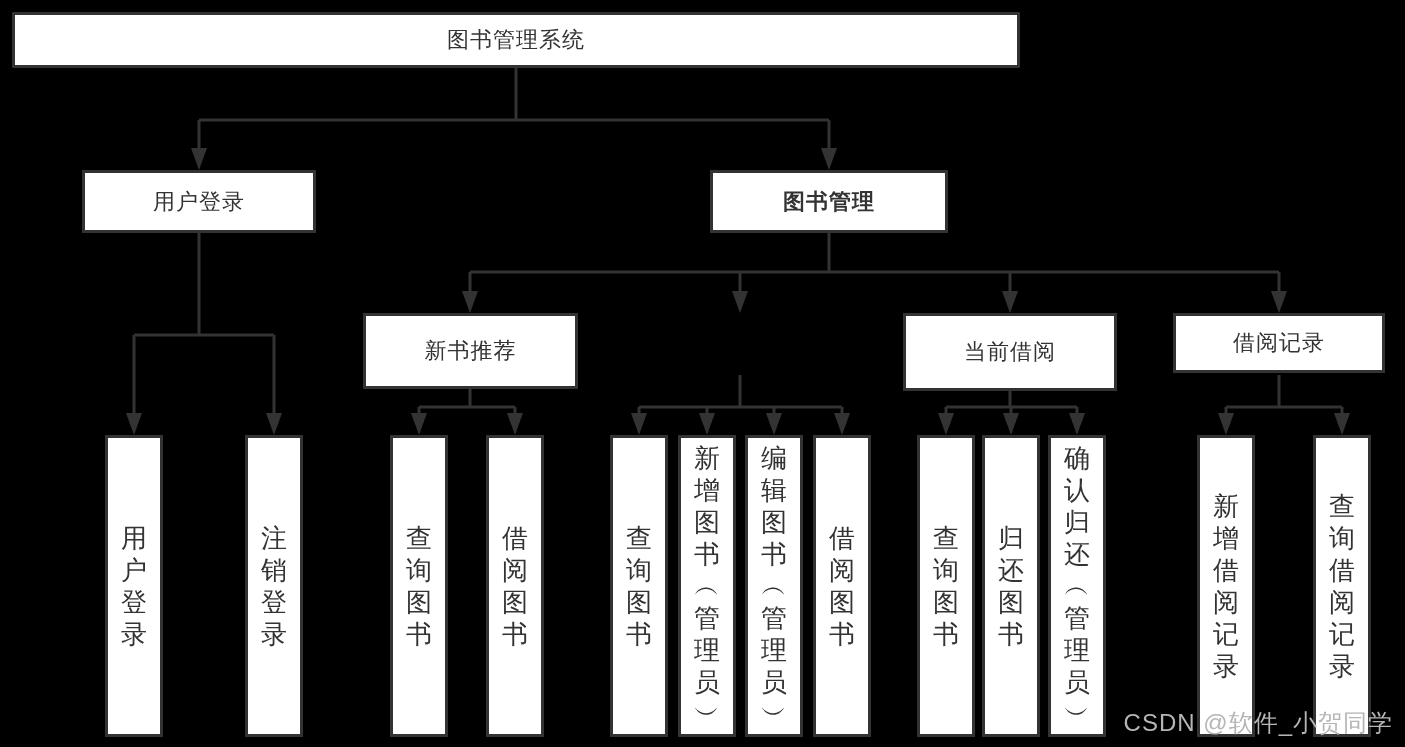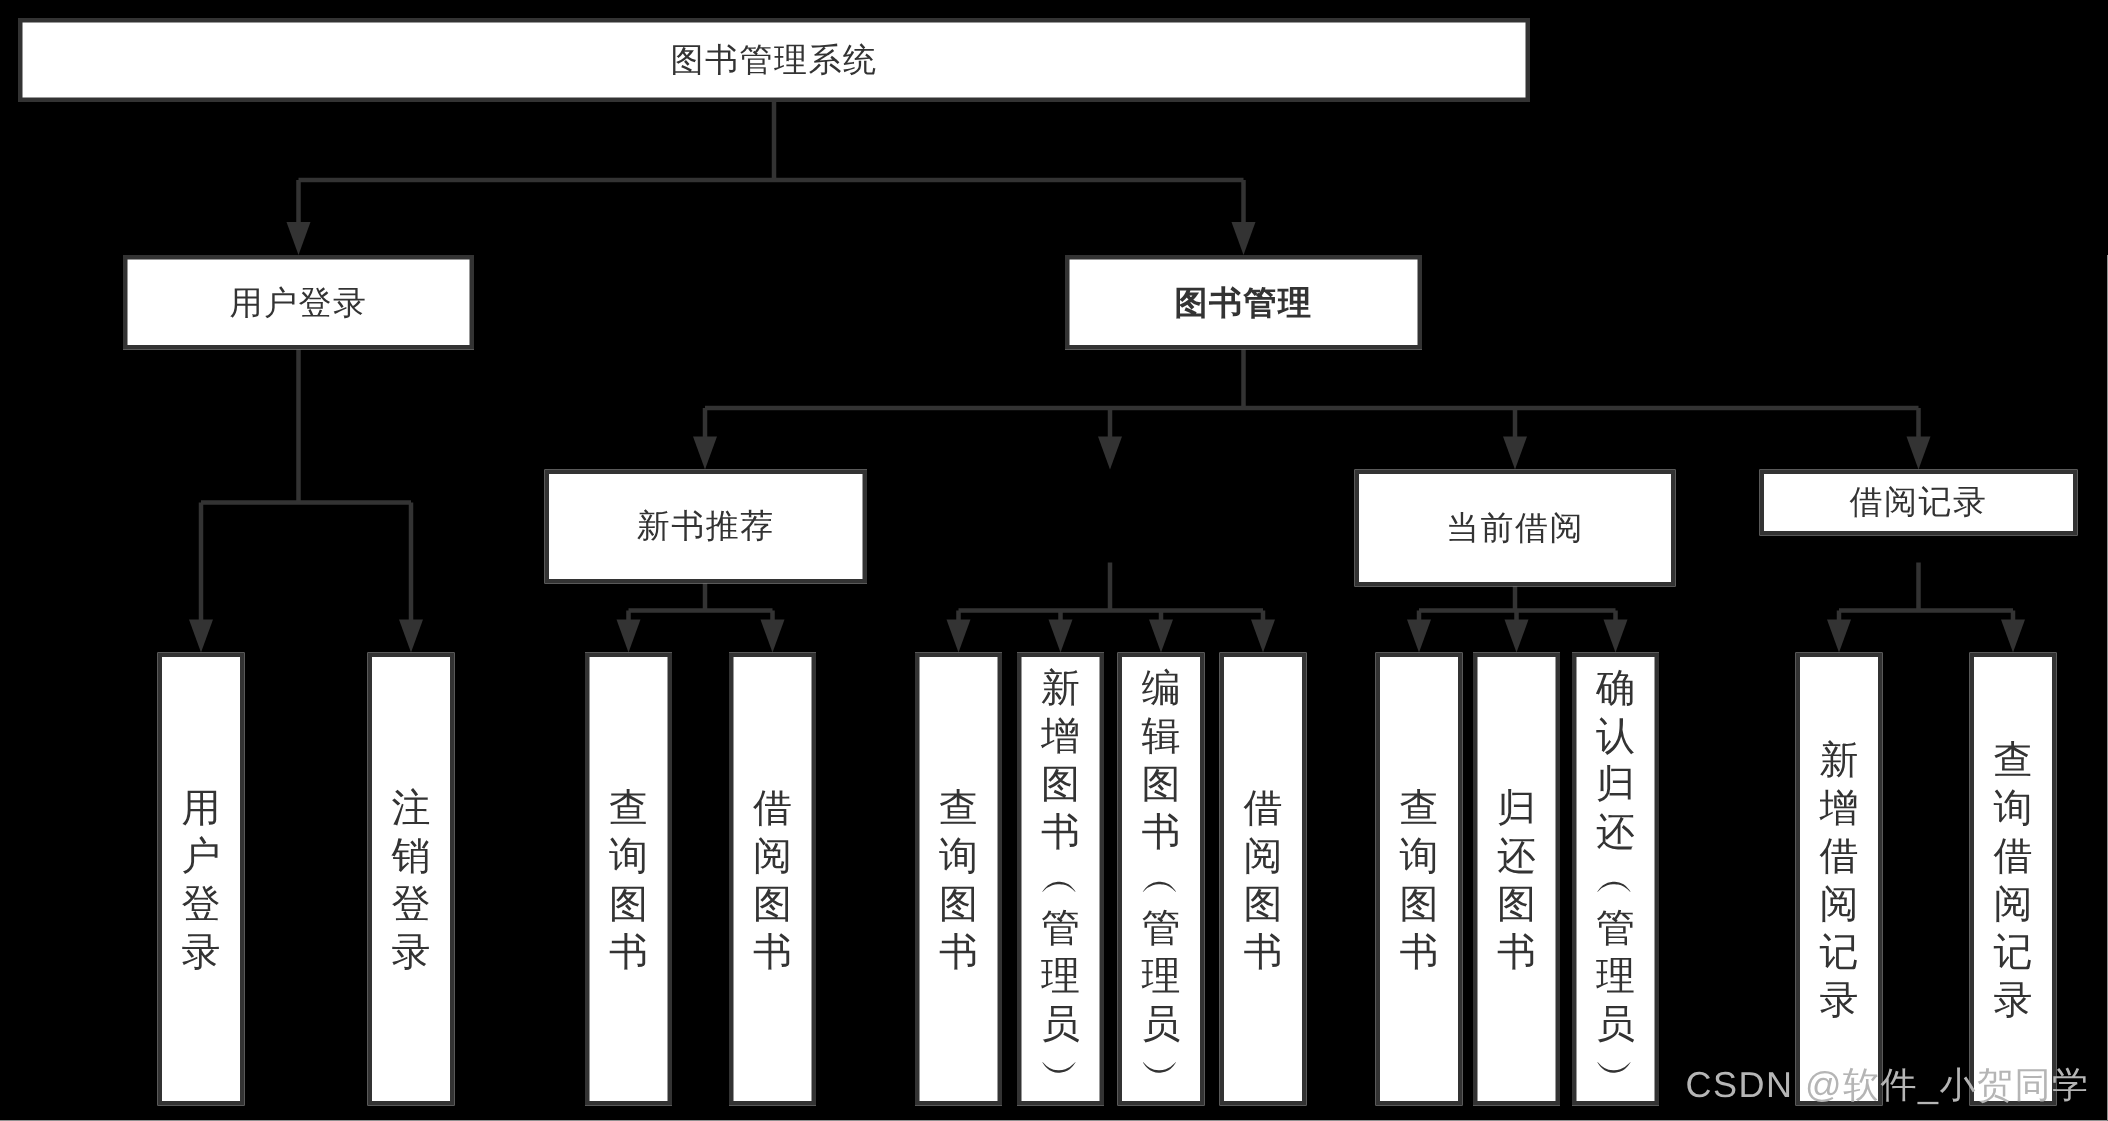--- a/index.html
+++ b/index.html
@@ -66,21 +66,21 @@
     z-index: 3;
     white-space: nowrap;
   }
   
   #root-box        { left: 12px;   top: 12px;  width: 1008px; height: 56px; }
   #branch-user     { left: 82px;   top: 170px; width: 234px;  height: 63px; }
   #branch-book     { left: 710px;  top: 170px; width: 238px;  height: 63px; font-weight: bold; }
   #node-recommend  { left: 363px;  top: 313px; width: 215px;  height: 76px; }
   #node-borrow     { left: 634px;  top: 313px; width: 212px;  height: 62px; }
   #node-current    { left: 903px;  top: 313px; width: 214px;  height: 78px; justify-content: center; }
-  #node-records    { left: 1173px; top: 313px; width: 212px;  height: 44px; }
+  #node-records    { left: 1173px; top: 313px; width: 212px;  height: 60px; }
   #leaf-ul-0 { left: 105px; }
   #leaf-ul-1 { left: 245px; }
   #leaf-nb-0 { left: 390px; }
   #leaf-nb-1 { left: 486px; }
   #leaf-bb-0 { left: 610px; }
   #leaf-bb-1 { left: 678px; }
   #leaf-bb-2 { left: 745px; }
   #leaf-bb-3 { left: 813px; }
   #leaf-cb-0 { left: 917px; }
   #leaf-cb-1 { left: 982px; }

